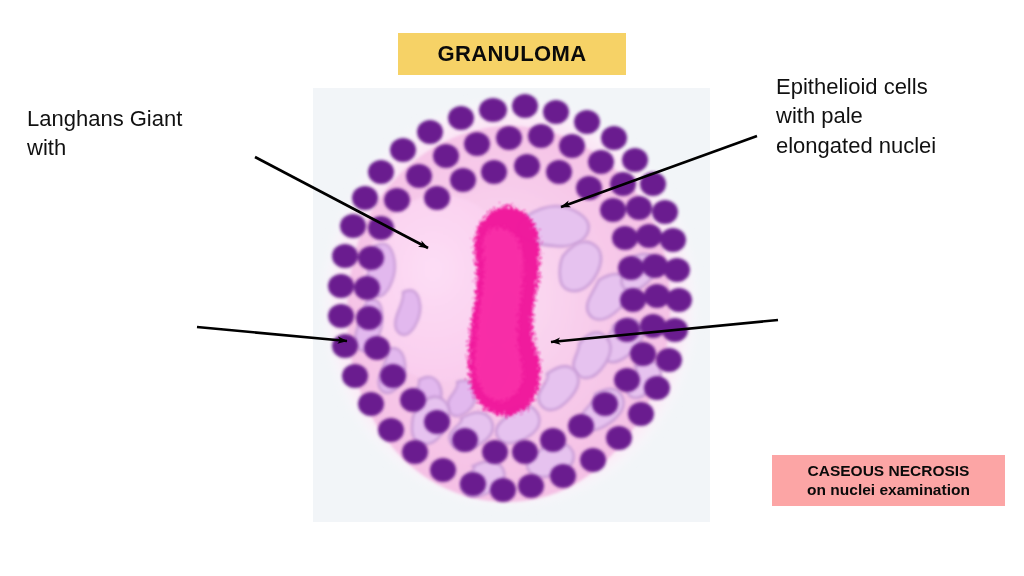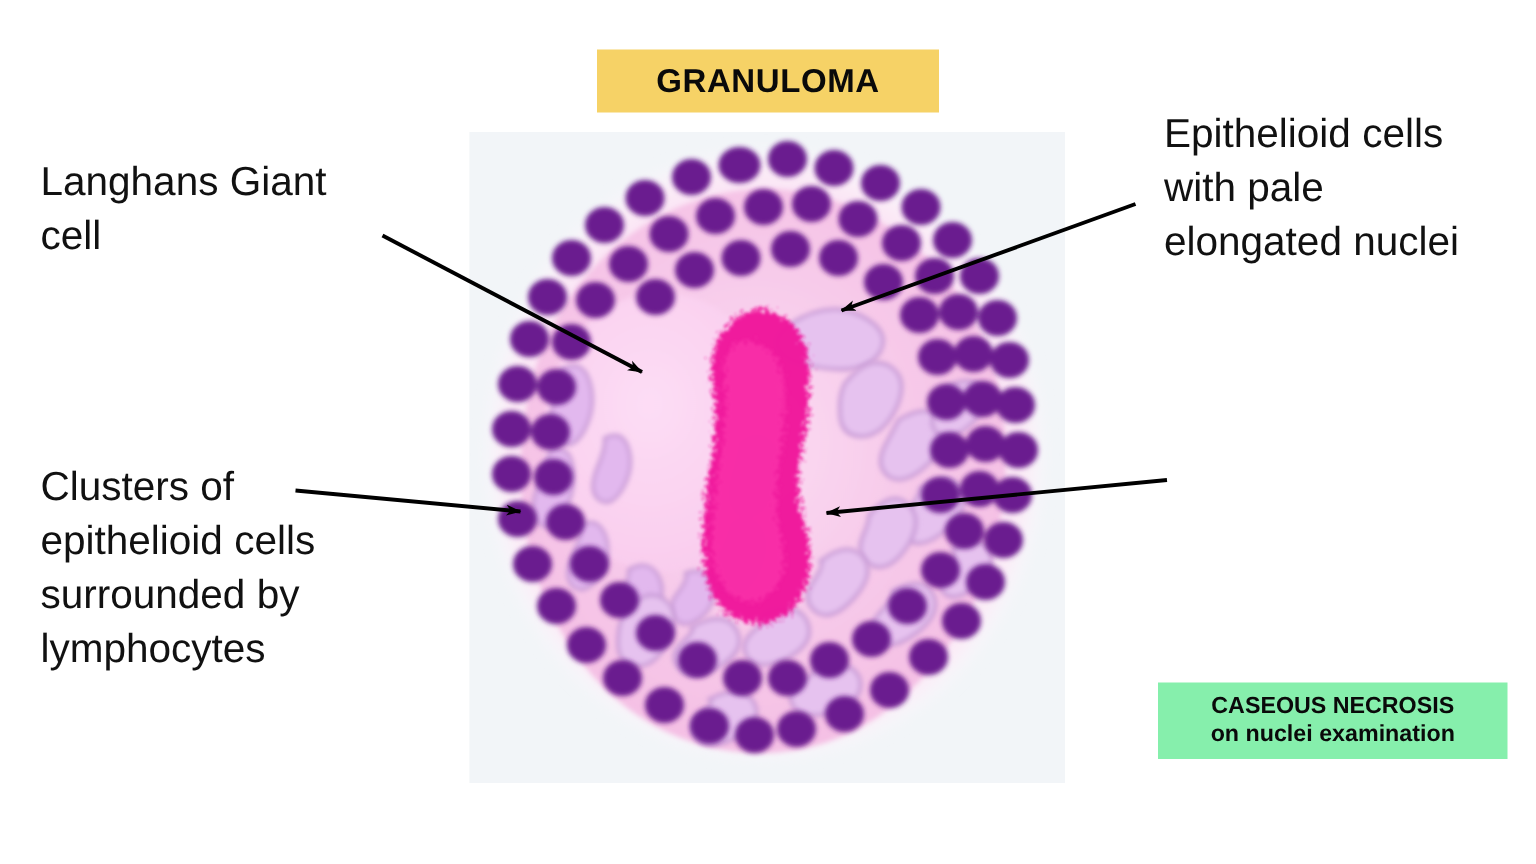--- a/index.html
+++ b/index.html
@@ -37,36 +37,36 @@
     font-weight: bold;
     letter-spacing: 0.4px;
     color: #0a0a0a;
   }
   .note-banner {
     position: absolute;
     left: 772px;
     top: 455px;
     width: 233px;
     height: 51px;
-    background: #86efac;
+    background: #fca5a5;
     display: flex;
     flex-direction: column;
     align-items: center;
     justify-content: center;
     line-height: 1.18;
   }
   .note-banner .note-line {
     font-size: 15.5px;
     font-weight: bold;
     color: #0a0a0a;
     white-space: nowrap;
   }
   .callout {
     position: absolute;
-    font-size: 27px;
+    font-size: 22px;
     line-height: 1.33;
     color: #111111;
     white-space: pre-line;
   }
   #label-langhans { left: 27px; top: 104px; width: 250px; }
   #label-clusters { left: 27px; top: 307px; width: 260px; }
   #label-epithelioid { left: 776px; top: 72px; width: 240px; }
   #label-amorphous { left: 790px; top: 234px; width: 230px; }
 
   .hist-panel {
@@ -264,26 +264,22 @@
         <path d="M0,0.4 L10,4 L0,7.6 L2.6,4 Z" fill="#000000"></path>
       </marker>
     </defs>
     <line x1="255" y1="157" x2="428" y2="248" stroke="#000000" stroke-width="2.6" marker-end="url(#ah)"></line>
     <line x1="757" y1="136" x2="561" y2="207" stroke="#000000" stroke-width="2.6" marker-end="url(#ah)"></line>
     <line x1="197" y1="327" x2="347" y2="341" stroke="#000000" stroke-width="2.6" marker-end="url(#ah)"></line>
     <line x1="778" y1="320" x2="551" y2="342" stroke="#000000" stroke-width="2.6" marker-end="url(#ah)"></line>
   </svg>
 
   <div class="callout" id="label-langhans">Langhans Giant
-cell</div>
-
-  <div class="callout" id="label-clusters">Clusters of
-epithelioid cells
-surrounded by
-lymphocytes</div>
+with</div>
+
 
   <div class="callout" id="label-epithelioid">Epithelioid cells
 with pale
 elongated nuclei</div>
 
 
   <div class="note-banner">
     <span class="note-line">CASEOUS NECROSIS</span>
     <span class="note-line">on nuclei examination</span>
   </div>

